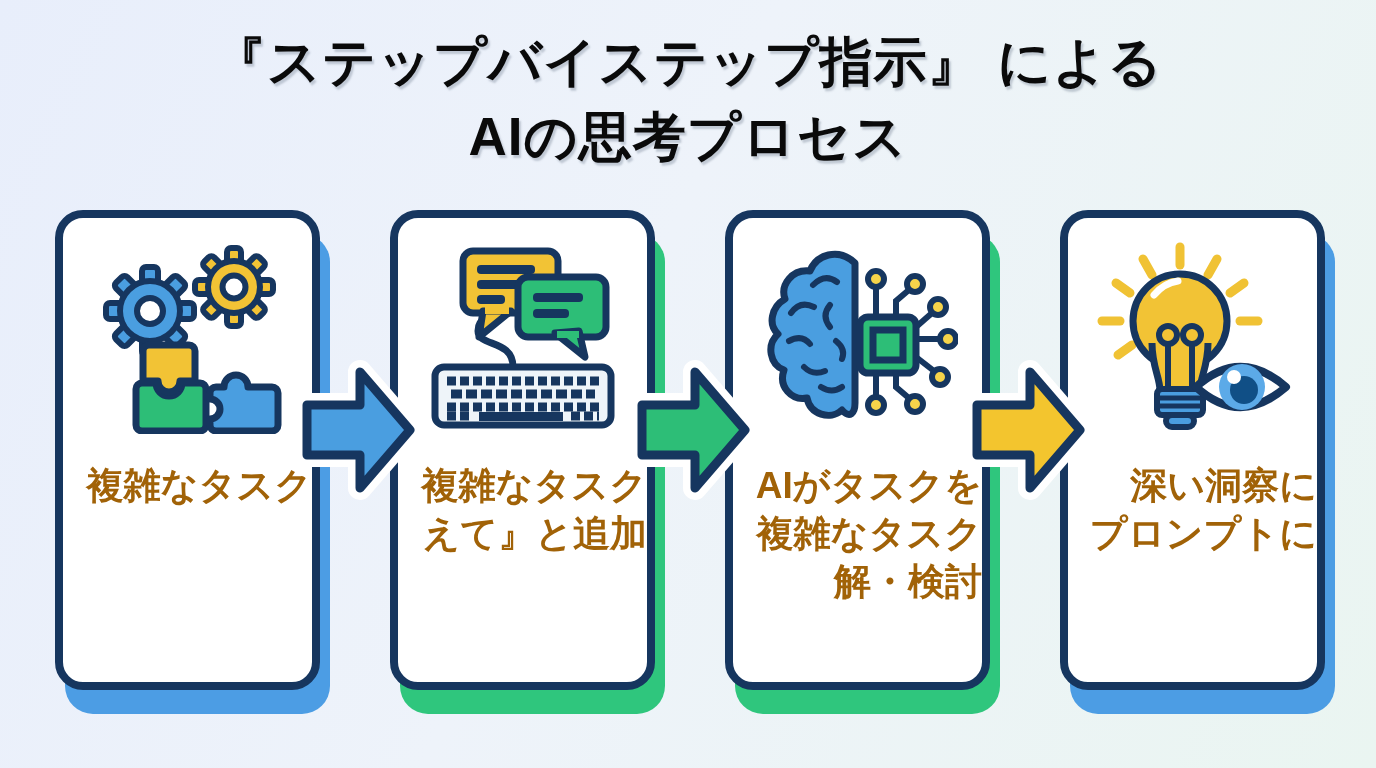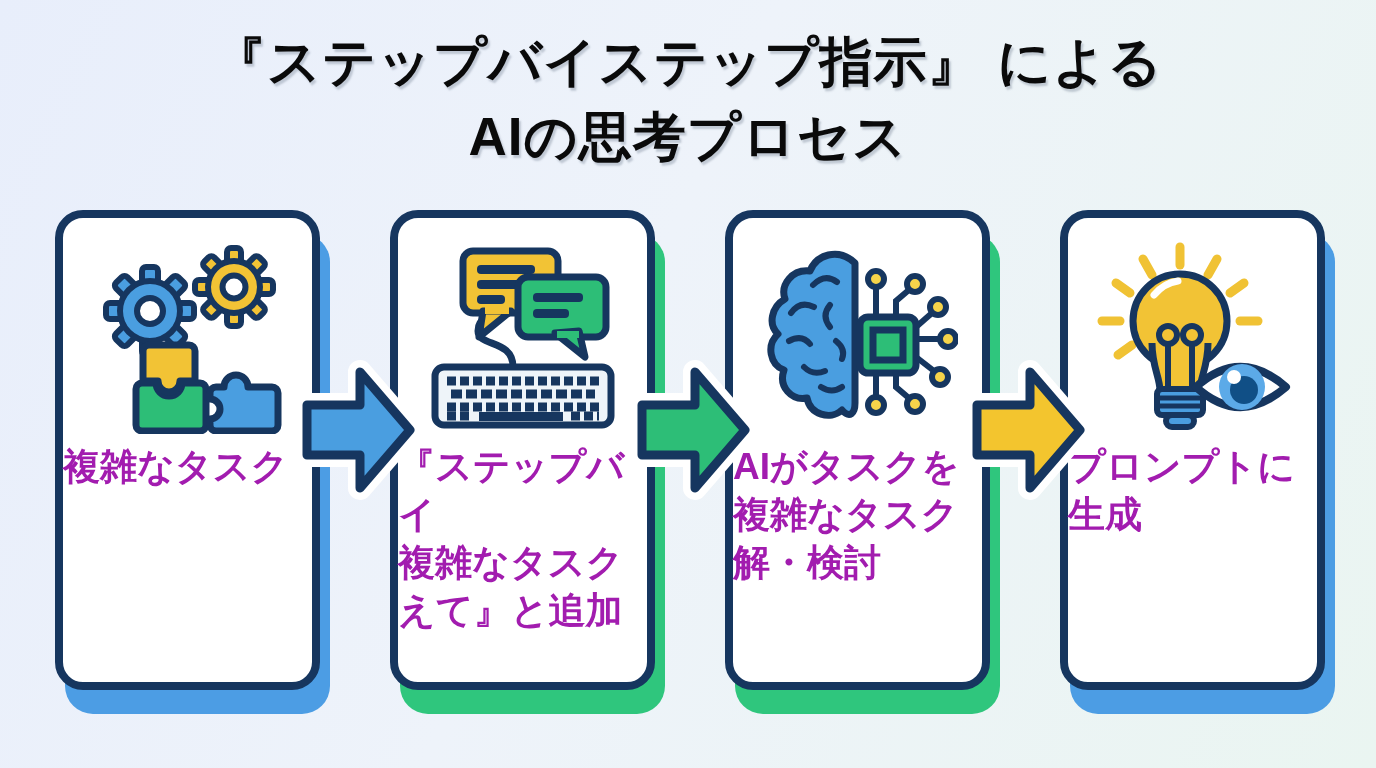--- a/index.html
+++ b/index.html
@@ -8,22 +8,22 @@
     background:linear-gradient(115deg,#e8eefb 0%,#eef3fa 45%,#eaf5f1 100%);}
   .title{position:absolute;top:24px;left:0;width:100%;text-align:center;
     font-size:53px;font-weight:900;color:#0a0a0a;line-height:1.42;letter-spacing:1px;
     text-shadow:2px 3px 2px rgba(125,138,155,.40);}
   .card{position:absolute;top:210px;width:265px;height:480px;box-sizing:border-box;
     background:#ffffff;border:8px solid #16365f;border-radius:28px;}
   .card.shadow-blue{box-shadow:10px 24px 0 0 #4c9de4;}
   .card.shadow-green{box-shadow:10px 24px 0 0 #2fc67d;}
   .card1{left:55px;} .card2{left:390px;} .card3{left:725px;} .card4{left:1060px;}
   .icon-box{height:205px;margin-top:16px;display:flex;align-items:center;justify-content:center;}
-  .label{margin-top:4px;text-align:left;font-size:37px;font-weight:900;
-    color:#a21caf;line-height:1.3;}
+  .label{margin-top:23px;text-align:right;font-size:37px;font-weight:900;
+    color:#a16207;line-height:1.3;}
   .arrow{position:absolute;overflow:visible;}
   .arrow1{left:305px;top:362px;} .arrow2{left:640px;top:362px;} .arrow3{left:975px;top:362px;}
   .arrow .halo{fill:#ffffff;stroke:#ffffff;stroke-width:24;stroke-linejoin:round;}
   .arrow .body{stroke:#16365f;stroke-width:9;stroke-linejoin:round;stroke-miterlimit:4;}
   .arrow-blue .body{fill:#4a9ee0;} .arrow-green .body{fill:#2dbe77;} .arrow-yellow .body{fill:#f3c52e;}
 </style>
 </head>
 <body>
 
 <div class="canvas">
@@ -80,21 +80,20 @@
         <rect x="12" y="128" width="176" height="58" rx="9" fill="#eef4f9" stroke="#16365f" stroke-width="7"></rect>
         <line x1="24" y1="142" x2="176" y2="142" stroke="#16365f" stroke-width="9" stroke-dasharray="9 4"></line>
         <line x1="28" y1="155" x2="172" y2="155" stroke="#16365f" stroke-width="9" stroke-dasharray="11 4"></line>
         <line x1="24" y1="168" x2="176" y2="168" stroke="#16365f" stroke-width="9" stroke-dasharray="9 4"></line>
         <rect x="56" y="173" width="84" height="9" fill="#16365f"></rect>
         <line x1="24" y1="177" x2="48" y2="177" stroke="#16365f" stroke-width="9" stroke-dasharray="9 4"></line>
         <line x1="148" y1="177" x2="176" y2="177" stroke="#16365f" stroke-width="9" stroke-dasharray="9 4"></line>
       </svg>
     </div>
     <div class="label">
-      <div>『ステップバイ</div>
       <div>複雑なタスク</div>
       <div>えて』と追加</div>
     </div>
   </div>
 
   <div class="card card3 shadow-green">
     <div class="icon-box">
       <svg width="200" height="195" viewBox="0 0 200 195">
         <path d="M97,24 C80,8 58,16 52,32 C34,30 22,46 27,60 C13,68 10,86 20,95 C8,106 12,126 26,131 C20,148 34,162 49,159 C52,175 72,182 84,171 C92,180 97,174 97,164 Z" fill="#4a9ee0" stroke="#16365f" stroke-width="7" stroke-linejoin="round"></path>
         <g fill="none" stroke="#16365f" stroke-width="6" stroke-linecap="round">
@@ -163,22 +162,22 @@
         <line x1="70" y1="159" x2="114" y2="159" stroke="#16365f" stroke-width="5"></line>
         <line x1="70" y1="167" x2="114" y2="167" stroke="#16365f" stroke-width="5"></line>
         <rect x="78" y="176" width="28" height="12" rx="6" fill="#4a9ee0" stroke="#16365f" stroke-width="6"></rect>
         <path d="M108,148 Q152,108 198,148 Q152,188 108,148 Z" fill="#ffffff" stroke="#16365f" stroke-width="8" stroke-linejoin="round"></path>
         <circle cx="154" cy="148" r="23" fill="#5caae8"></circle>
         <circle cx="156" cy="151" r="14" fill="#104f86"></circle>
         <circle cx="146" cy="138" r="7" fill="#ffffff"></circle>
       </svg>
     </div>
     <div class="label">
+      <div>深い洞察に</div>
       <div>プロンプトに</div>
-      <div>生成</div>
     </div>
   </div>
 
   <svg class="arrow arrow1 arrow-blue" width="110" height="136" viewBox="0 0 110 136">
     <path class="halo" d="M2,43 H55 V10 L105,68 L55,126 V93 H2 Z"></path>
     <path class="body" d="M2,43 H55 V10 L105,68 L55,126 V93 H2 Z"></path>
   </svg>
   <svg class="arrow arrow2 arrow-green" width="110" height="136" viewBox="0 0 110 136">
     <path class="halo" d="M2,43 H55 V10 L105,68 L55,126 V93 H2 Z"></path>
     <path class="body" d="M2,43 H55 V10 L105,68 L55,126 V93 H2 Z"></path>

